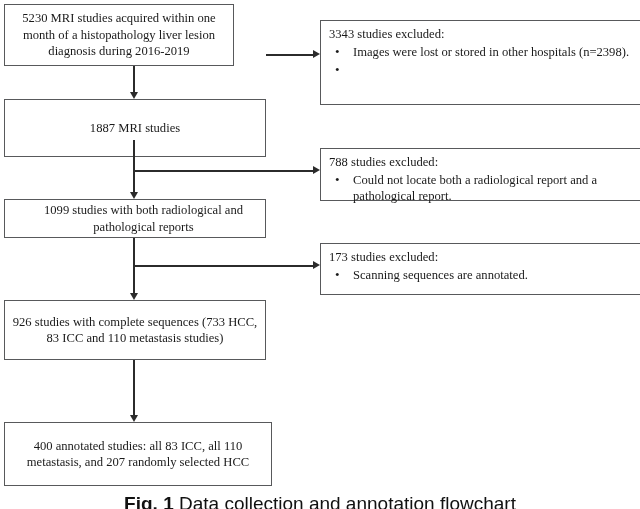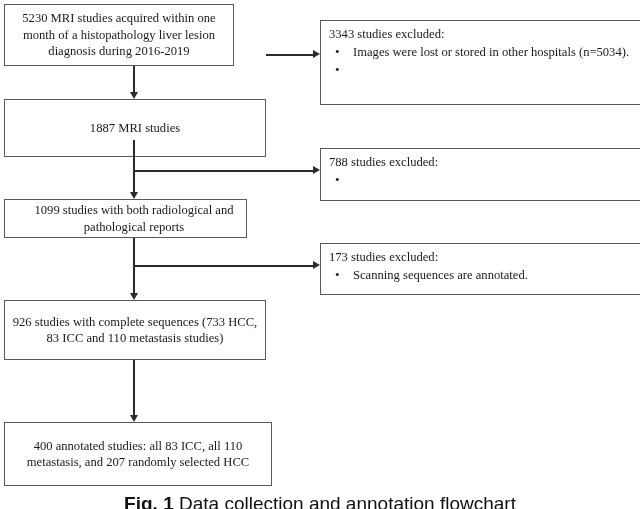--- a/index.html
+++ b/index.html
@@ -108,50 +108,51 @@
 <div id="canvas">
 
   <div class="node" style="left:4px; top:4px; width:230px; height:62px;">
     <span class="txt">5230 MRI studies acquired within one month of a histopathology liver lesion diagnosis during 2016-2019</span>
   </div>
 
   <div class="node" style="left:4px; top:99px; width:262px; height:58px;">
     <span class="txt">1887 MRI studies</span>
   </div>
 
-  <div class="node" style="left:4px; top:199px; width:243px; height:39px;padding-left:22px;">
+  <div class="node" style="left:4px; top:199px; width:262px; height:39px;padding-left:22px;">
     <span class="txt">1099 studies with both radiological and pathological reports</span>
   </div>
 
   <div class="node" style="left:4px; top:300px; width:262px; height:60px;">
     <span class="txt">926 studies with complete sequences (733 HCC, 83 ICC and 110 metastasis studies)</span>
   </div>
 
   <div class="node" style="left:4px; top:422px; width:268px; height:64px;">
     <span class="txt">400 annotated studies: all 83 ICC, all 110 metastasis, and 207 randomly selected HCC</span>
   </div>
 
   <div class="excl" style="left:320px; top:20px; width:330px; height:85px;">
     <span class="head">3343 studies excluded:</span>
     <ul>
       <li>
         <span class="bullet">•</span>
-        <span> Images were lost or stored in other hospitals (n=5034).</span>
+        <span> Images were lost or stored in other hospitals (n=2398).</span>
       </li>
       <li>
         <span class="bullet">•</span>
       </li>
     </ul>
   </div>
 
   <div class="excl" style="left:320px; top:148px; width:330px; height:53px;">
     <span class="head">788 studies excluded:</span>
     <ul>
       <li>
         <span class="bullet">•</span>
+        <span>Could not locate both a radiological report and a pathological report.</span>
       </li>
     </ul>
   </div>
 
   <div class="excl" style="left:320px; top:243px; width:330px; height:52px;">
     <span class="head">173 studies excluded:</span>
     <ul>
       <li>
         <span class="bullet">•</span>
         <span>Scanning sequences are annotated.</span>

